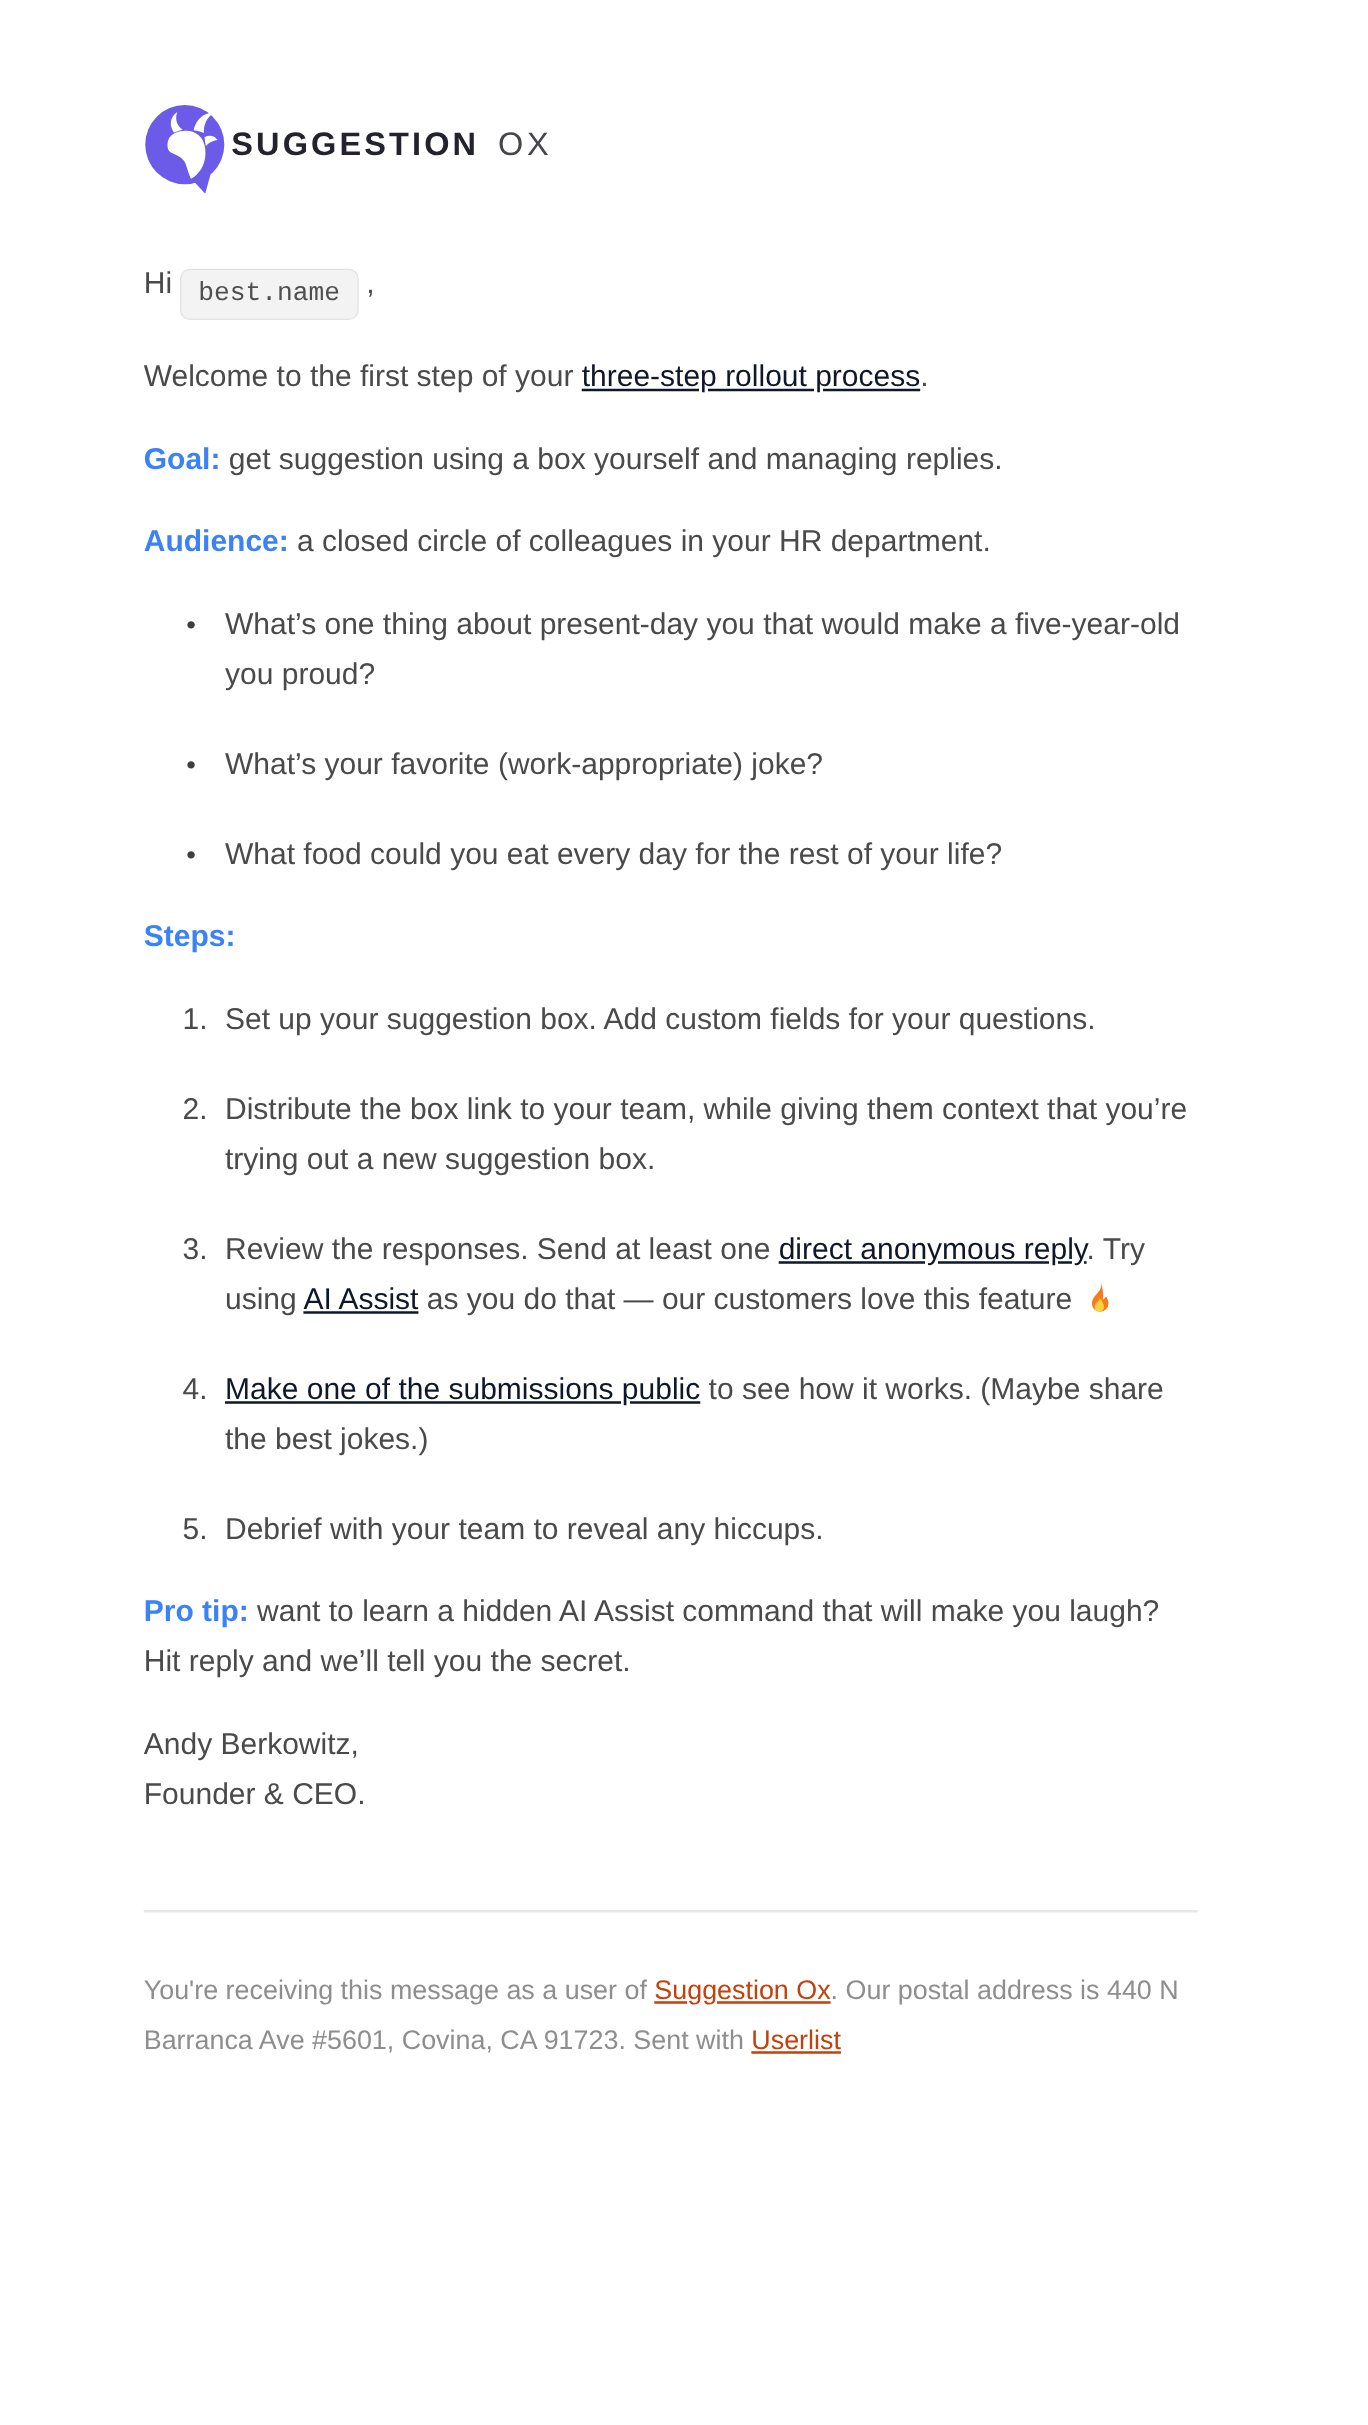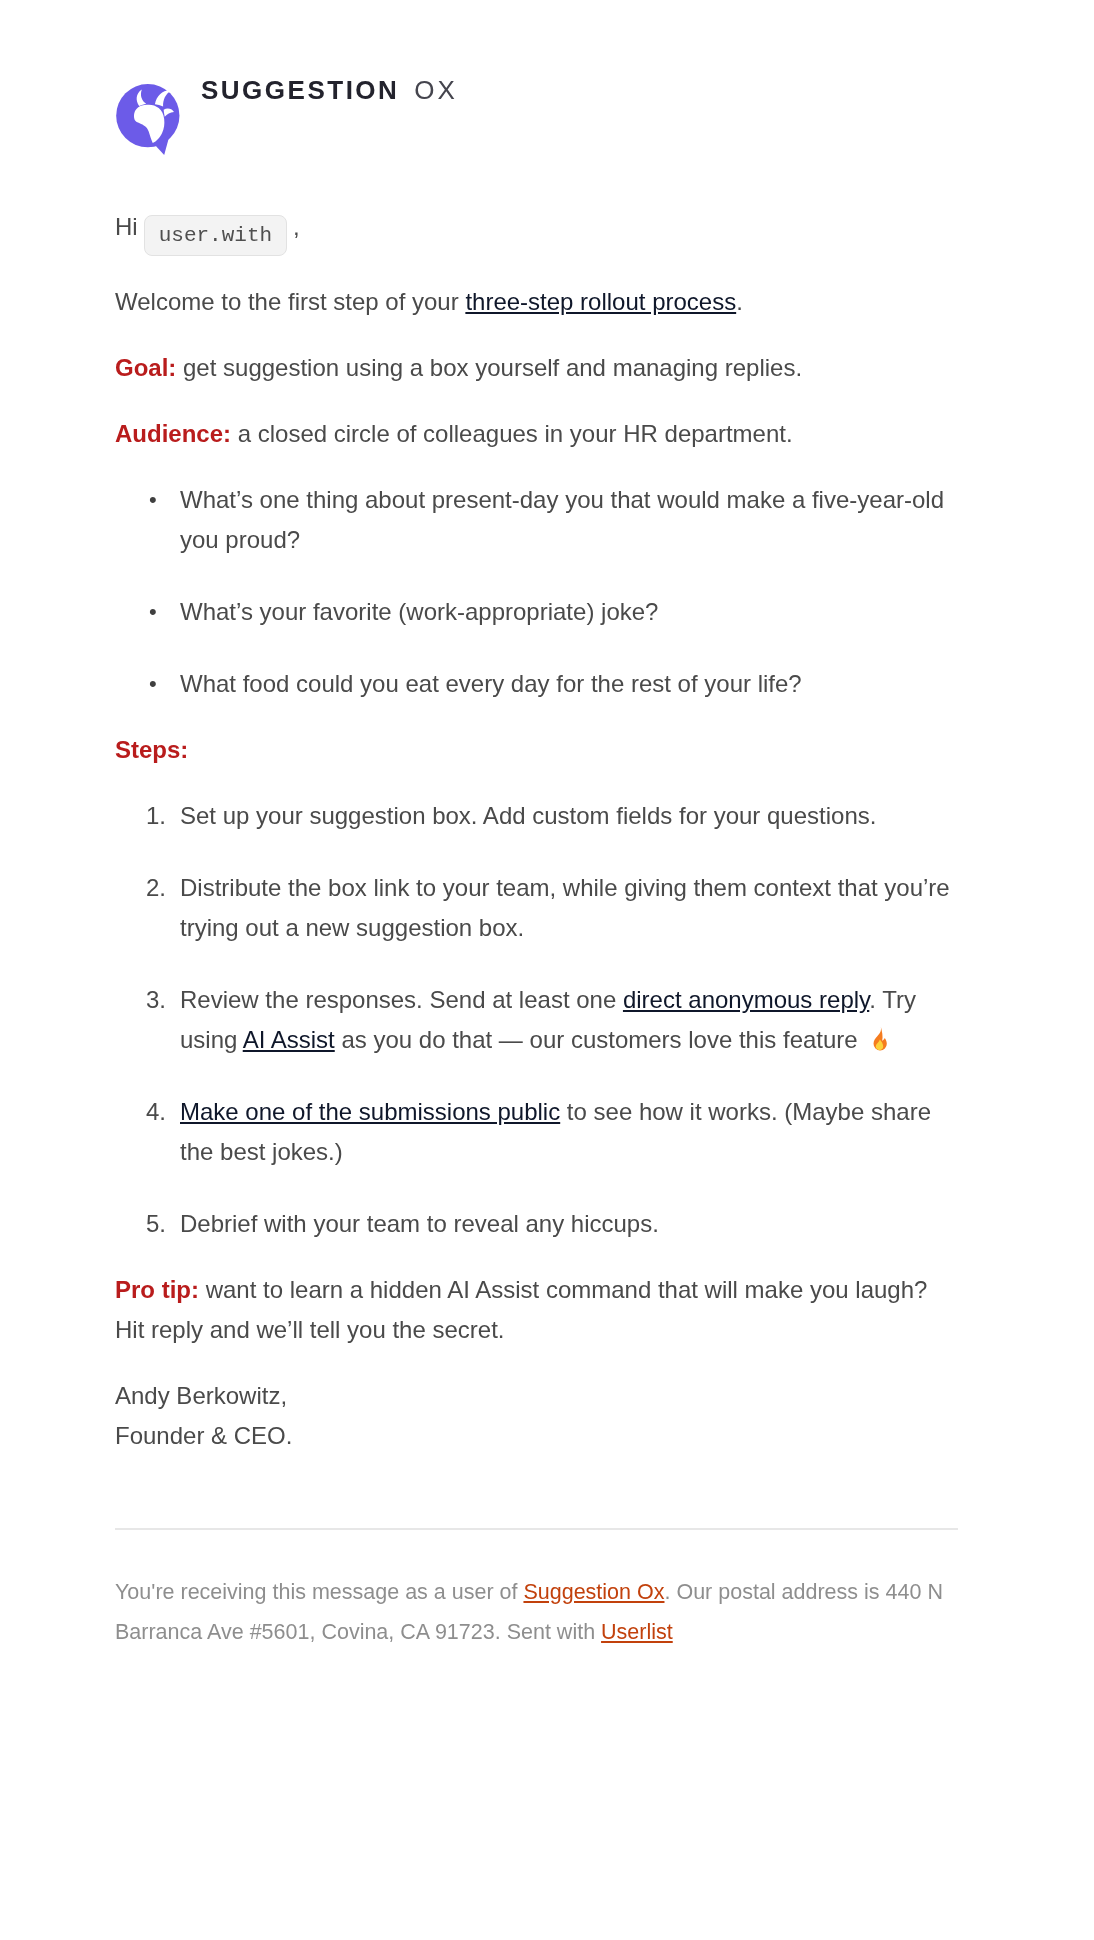--- a/index.html
+++ b/index.html
@@ -13,21 +13,21 @@
   }
   .email {
     box-sizing: border-box;
     width: 1094px;
     padding: 83px 136px 60px 115px;
     color: #4a4a4a;
   }
   
   .brand-header {
     display: flex;
-    gap: 16px;
+    align-items: center;
     margin-bottom: 52px;
     text-decoration: none;
   }
   .logo-icon { display: block; }
   .wordmark {
     display: flex;
     align-items: baseline;
     gap: 15px;
     margin-top: -8px;
   }
@@ -42,21 +42,21 @@
     font-weight: 400;
     letter-spacing: 3px;
     color: #45454e;
   }
   
   p {
     font-size: 24px;
     line-height: 40px;
     margin: 26px 0;
   }
-  strong { font-weight: 700; color: #b91c1c; }
+  strong { font-weight: 700; color: #3b82f6; }
   a {
     color: #0f172a;
     text-decoration: underline;
     cursor: pointer;
   }
   .var-badge {
     display: inline-block;
     font-family: "Liberation Mono", "DejaVu Sans Mono", monospace;
     font-size: 21px;
     line-height: 29px;
@@ -139,21 +139,21 @@
           <path d="M44.5 24.5 C48 22.5 52 23.5 54 26.5 C50.5 26.8 47.5 28.5 45.5 31 C45 28.8 44.7 26.6 44.5 24.5 Z"></path>
         </g>
       </svg>
     </span>
     <span class="wordmark">
       <span class="wordmark-primary">SUGGESTION</span>
       <span class="wordmark-secondary">OX</span>
     </span>
   </div>
 
-  <p><span>Hi</span><span class="var-badge">user.with</span><span>,</span></p>
+  <p><span>Hi</span><span class="var-badge">best.name</span><span>,</span></p>
 
   <p><span>Welcome to the first step of your </span><a>three-step rollout process</a><span>.</span></p>
 
   <p><strong>Goal:</strong><span> get suggestion using a box yourself and managing replies.</span></p>
 
   <p><strong>Audience:</strong><span> a closed circle of colleagues in your HR department.</span></p>
 
 
   <ul class="q-list">
     <li><span class="bullet-marker">•</span><span>What’s one thing about present-day you that would make a five-year-old you proud?</span></li>

